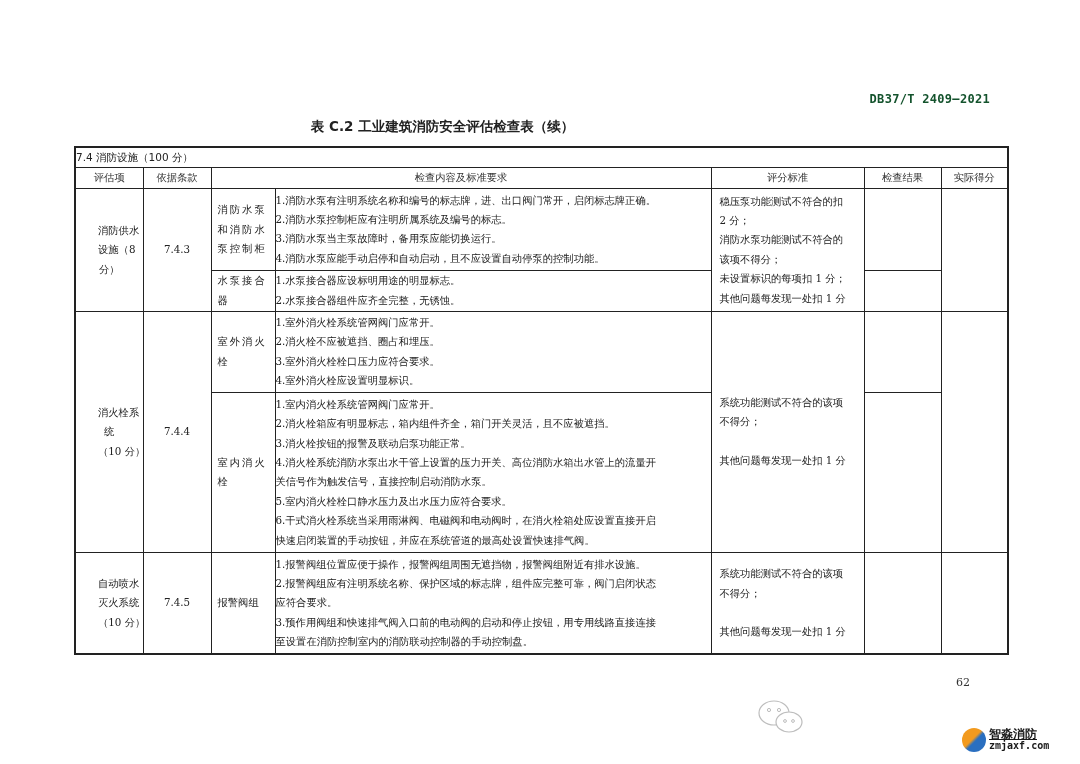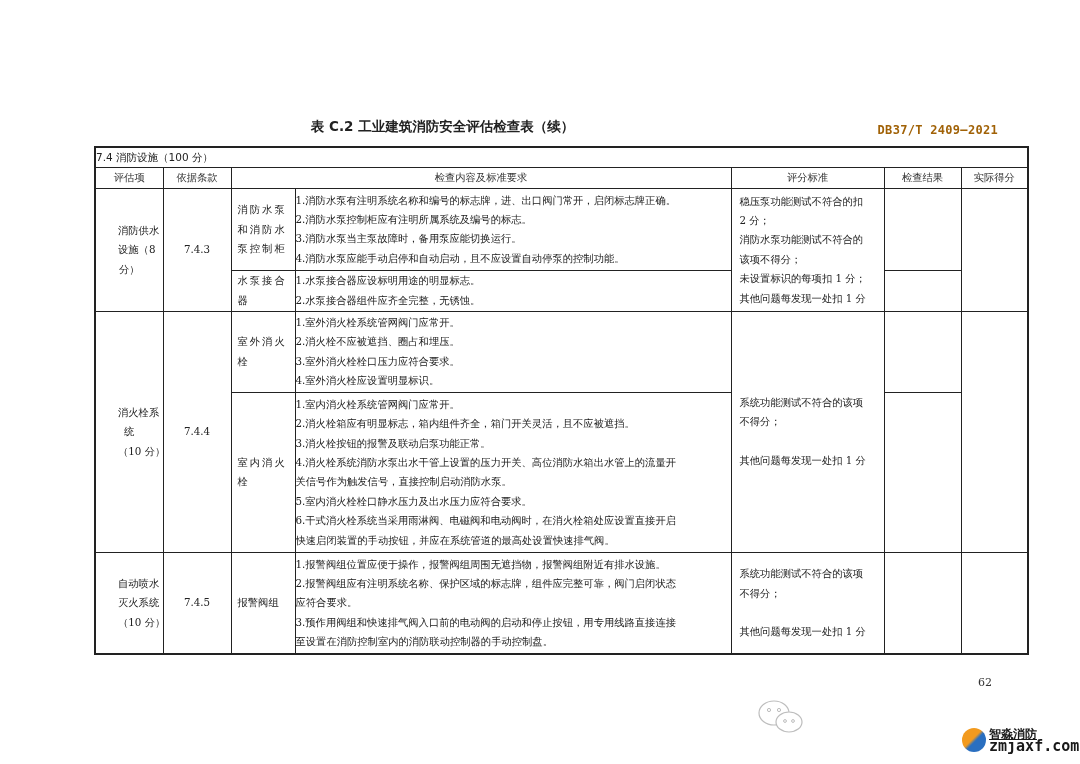--- a/index.html
+++ b/index.html
@@ -1,44 +1,44 @@
 <!DOCTYPE html>
 <html><head>
 <meta charset="utf-8">
 <style>
   html, body { margin: 0; padding: 0; background: #ffffff; }
   body { width: 1080px; height: 764px; position: relative; overflow: hidden;
          font-family: "DejaVu Serif", "Liberation Serif", serif; color: #222; }
-  .std-code { position: absolute; top: 92px; right: 82px; font-family: "DejaVu Sans Mono", "Liberation Mono", monospace;
-              font-size: 12px; font-weight: bold; color: #a16207; letter-spacing: 0.3px; margin-top: 31px; }
+  .std-code { position: absolute; top: 92px; right: 90px; font-family: "DejaVu Sans Mono", "Liberation Mono", monospace;
+              font-size: 12px; font-weight: bold; color: #14532d; letter-spacing: 0.3px; }
   .table-title { position: absolute; top: 118px; left: 0; width: 885px; text-align: center;
                  font-family: "DejaVu Sans", "Liberation Sans", sans-serif; font-size: 13.5px; font-weight: bold; color: #222; }
   table.eval { position: absolute; left: 74px; top: 146px; width: 933px; border-collapse: collapse;
                table-layout: fixed; font-size: 10.3px; line-height: 19.4px; }
   table.eval td { border: 1.3px solid #222; padding: 0; vertical-align: middle; }
-  table.eval { border: 2px solid #222; margin-left: 20px; }
+  table.eval { border: 2px solid #222; }
   .section-row td { font-family: "DejaVu Sans", "Liberation Sans", sans-serif; font-size: 10.5px; padding-left: 5px; height: 18px; }
   .hdr-row td { text-align: center; height: 18px; color: #333; }
   .c-item { text-align: center; padding: 0 22px !important; }
   .c-clause { text-align: center; }
   .c-sub { padding: 0 6px !important; letter-spacing: 2px; }
   .c-content { padding: 0 0 !important; }
   .c-score { padding: 0 8px !important; vertical-align: middle; }
   .line { display: block; white-space: nowrap; }
   .gap { display: block; height: 19.4px; }
-  .page-num { position: absolute; top: 676px; left: 978px; font-size: 11px; color: #333; }
+  .page-num { position: absolute; top: 676px; left: 956px; font-size: 11px; color: #333; }
   .wm { position: absolute; top: 698px; left: 756px; display: flex; align-items: center; }
   .wm-icon { width: 52px; height: 38px; position: relative; }
   .wm-text { font-family: "DejaVu Sans", "Liberation Sans", sans-serif; font-size: 25px; color: #fff;
              -webkit-text-stroke: 0.8px #b8b8b8; letter-spacing: 1px; margin-left: 6px; }
   .logo { position: absolute; top: 728px; left: 962px; display: flex; align-items: center; }
   .logo-mark { width: 24px; height: 24px; border-radius: 50%; background: linear-gradient(135deg, #f29a1e 0%, #f29a1e 45%, #2a6fc0 55%, #2a6fc0 100%); }
   .logo-text { margin-left: 3px; font-family: "DejaVu Sans", "Liberation Sans", sans-serif; line-height: 12px; }
   .logo-cn { font-size: 12px; font-weight: bold; color: #1a1a1a; text-decoration: underline; }
-  .logo-url { font-size: 15px; font-weight: bold; color: #1a1a1a; font-family: "DejaVu Sans Mono", "Liberation Mono", monospace; }
+  .logo-url { font-size: 10px; font-weight: bold; color: #1a1a1a; font-family: "DejaVu Sans Mono", "Liberation Mono", monospace; }
 </style>
 </head>
 <body>
 
 <div class="std-code">DB37/T 2409—2021</div>
 <div class="table-title">表 C.2  工业建筑消防安全评估检查表（续）</div>
 
 <table class="eval">
   <colgroup>
     <col style="width:68px">

